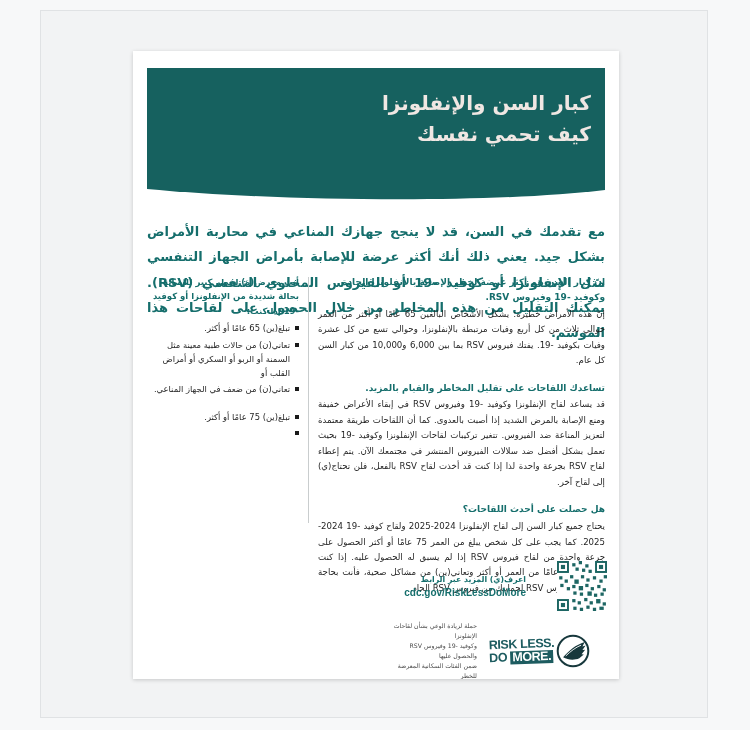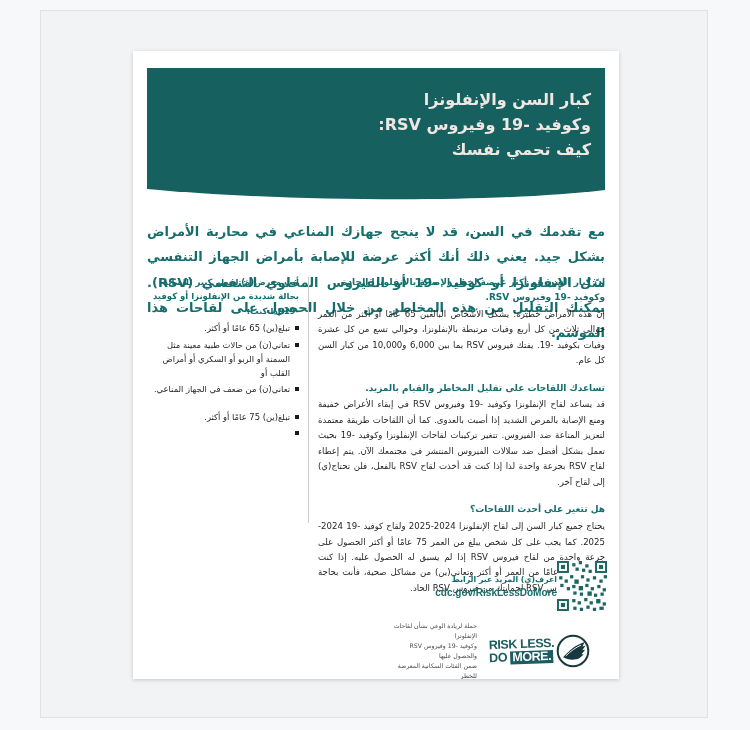--- a/index.html
+++ b/index.html
@@ -17,42 +17,42 @@
     background:#ffffff;box-shadow:0 1px 4px rgba(0,0,0,.18);
     overflow:hidden;
   }
   
   .hdr{position:absolute;left:14px;top:17px;width:458px;height:136px;}
   .hdr-rect{position:absolute;left:0;top:0;right:0;bottom:22px;background:#16615f;}
   .hdr-curve{position:absolute;left:0;bottom:0;width:458px;height:23px;display:block;}
   .hdr-title{
     position:absolute;top:20px;right:14px;left:14px;
     direction:rtl;text-align:right;color:#f0e7e3;
-    font-size:16px;font-weight:bold;line-height:1.55;
+    font-size:20px;font-weight:bold;line-height:1.55;
   }
   
   .intro{
     position:absolute;left:14px;right:14px;top:168px;
     direction:rtl;text-align:justify;text-align-last:right;
     color:#156e6c;font-size:13px;font-weight:600;line-height:1.95;
   }
   
   .cols{position:absolute;left:14px;right:14px;top:224px;display:flex;align-items:flex-start;}
   .side-col{width:152px;flex:0 0 152px;direction:rtl;}
   .v-divider{width:1px;flex:0 0 1px;height:246px;background:#c9cdce;margin:2px 9px 0 9px;}
   .main-col{flex:1 1 auto;direction:rtl;}
   .sec{margin-bottom:12px;}
   .sec-h{color:#156e6c;font-weight:bold;font-size:9px;line-height:1.65;text-align:right;margin-bottom:2px;}
   .sec-b{color:#1f1f1f;font-size:8.6px;line-height:1.8;text-align:justify;text-align-last:right;}
   .grp{margin-bottom:13px;}
   .grp-h{color:#156e6c;font-weight:bold;font-size:8.5px;line-height:1.7;text-align:right;margin-bottom:3px;}
   .bullet{position:relative;padding-right:9px;color:#1f1f1f;font-size:8.4px;line-height:1.7;text-align:right;margin-bottom:2px;}
   .sq{position:absolute;right:0;top:5px;width:4px;height:4px;background:#1a1a1a;display:block;}
   
-  .qr-row{position:absolute;right:12px;top:510px;display:flex;align-items:center;}
+  .qr-row{position:absolute;right:12px;top:510px;display:flex;align-items:center;gap:31px;}
   .qr-text{text-align:right;margin-left:8px;direction:rtl;}
   .qr-cap{color:#156e6c;font-size:7.8px;font-weight:600;line-height:1.6;}
   .qr-link{color:#156e6c;font-size:10px;font-weight:bold;direction:ltr;font-family:"Liberation Sans",sans-serif;}
   .qr-svg{display:block;}
   
   .footer-row{position:absolute;right:28px;top:570px;display:flex;align-items:center;}
   .campaign{direction:rtl;text-align:right;color:#4a4a4a;font-size:6.2px;line-height:1.6;margin-left:12px;width:86px;}
   .rldm{font-family:"Liberation Sans",sans-serif;color:#1d5c60;transform:rotate(-2deg);margin-left:12px;}
   .rldm-l1{font-size:12.5px;font-weight:900;letter-spacing:-.4px;line-height:1.05;}
   .rldm-l2{font-size:12.5px;font-weight:900;letter-spacing:-.4px;line-height:1.05;display:flex;align-items:center;}
@@ -65,21 +65,20 @@
 <div class="viewer-frame">
   <div class="doc-page">
 
     <div class="hdr">
       <div class="hdr-rect"></div>
       <svg class="hdr-curve" viewBox="0 0 458 23" preserveAspectRatio="none">
         <path d="M0,0 H458 V9 C340,23 130,20 0,8 Z" fill="#16615f"></path>
       </svg>
       <div class="hdr-title">
         <div>كبار السن والإنفلونزا</div>
-        <div>وكوفيد -19 وفيروس RSV:</div>
         <div>كيف تحمي نفسك</div>
       </div>
     </div>
 
     <div class="intro">مع تقدمك في السن، قد لا ينجح جهازك المناعي في محاربة الأمراض بشكل جيد. يعني ذلك أنك أكثر عرضة للإصابة بأمراض الجهاز التنفسي مثل الإنفلونزا أو كوفيد -19 أو الفيروس المخلوي التنفسي (RSV). يمكنك التقليل من هذه المخاطر من خلال الحصول على لقاحات هذا الموسم.</div>
 
     <div class="cols">
 
       <div class="side-col">
         <div class="grp">
@@ -113,21 +112,21 @@
       <div class="main-col">
         <div class="sec">
           <div class="sec-h">إنّ كبار السن هم أكثر عرضة لخطر الإصابة بالإنفلونزا الحادة وكوفيد -19 وفيروس RSV.</div>
           <div class="sec-b">إنّ هذه الأمراض خطيرة: يشكل الأشخاص البالغين 65 عامًا أو أكثر من العمر حوالي ثلاث من كل أربع وفيات مرتبطة بالإنفلونزا، وحوالي تسع من كل عشرة وفيات بكوفيد -19. يفتك فيروس RSV بما بين 6,000 و10,000 من كبار السن كل عام.</div>
         </div>
         <div class="sec">
           <div class="sec-h">تساعدك اللقاحات على تقليل المخاطر والقيام بالمزيد.</div>
           <div class="sec-b">قد يساعد لقاح الإنفلونزا وكوفيد -19 وفيروس RSV في إبقاء الأعراض خفيفة ومنع الإصابة بالمرض الشديد إذا أصبت بالعدوى. كما أن اللقاحات طريقة معتمدة لتعزيز المناعة ضد الفيروس. تتغير تركيبات لقاحات الإنفلونزا وكوفيد -19 بحيث تعمل بشكل أفضل ضد سلالات الفيروس المنتشر في مجتمعك الآن. يتم إعطاء لقاح RSV بجرعة واحدة لذا إذا كنت قد أخذت لقاح RSV بالفعل، فلن تحتاج(ي) إلى لقاح آخر.</div>
         </div>
         <div class="sec">
-          <div class="sec-h">هل تتغير على أحدث اللقاحات؟</div>
+          <div class="sec-h">هل حصلت على أحدث اللقاحات؟</div>
           <div class="sec-b">يحتاج جميع كبار السن إلى لقاح الإنفلونزا 2024-2025 ولقاح كوفيد -19 2024-2025. كما يجب على كل شخص يبلغ من العمر 75 عامًا أو أكثر الحصول على جرعة واحدة من لقاح فيروس RSV إذا لم يسبق له الحصول عليه. إذا كنت تبلغ(ين) 60 عامًا من العمر أو أكثر وتعاني(ين) من مشاكل صحية، فأنت بحاجة إلى لقاح فيروس RSV لحمايتك من فيروس RSV الحاد.</div>
         </div>
       </div>
     </div>
 
     <div class="qr-row">
       <div class="qr-text">
         <div class="qr-cap">اعرف(ي) المزيد عبر الرابط</div>
         <div class="qr-link">cdc.gov/RiskLessDoMore</div>
       </div>

